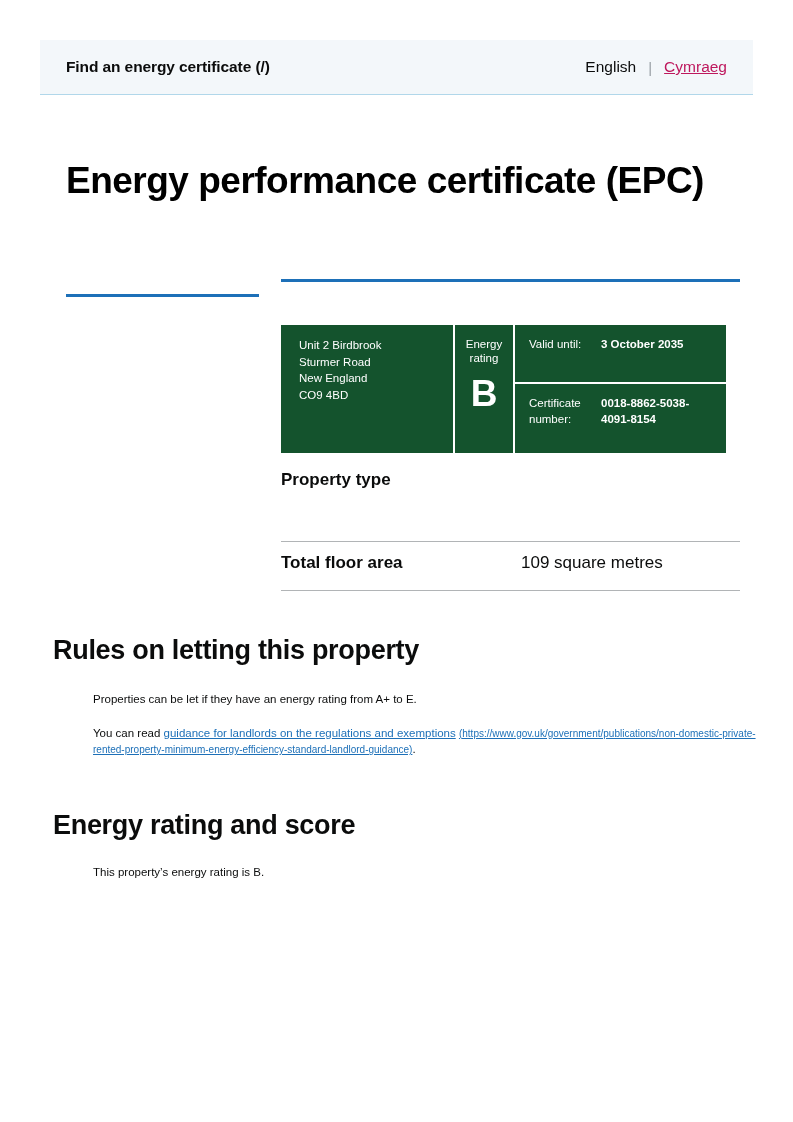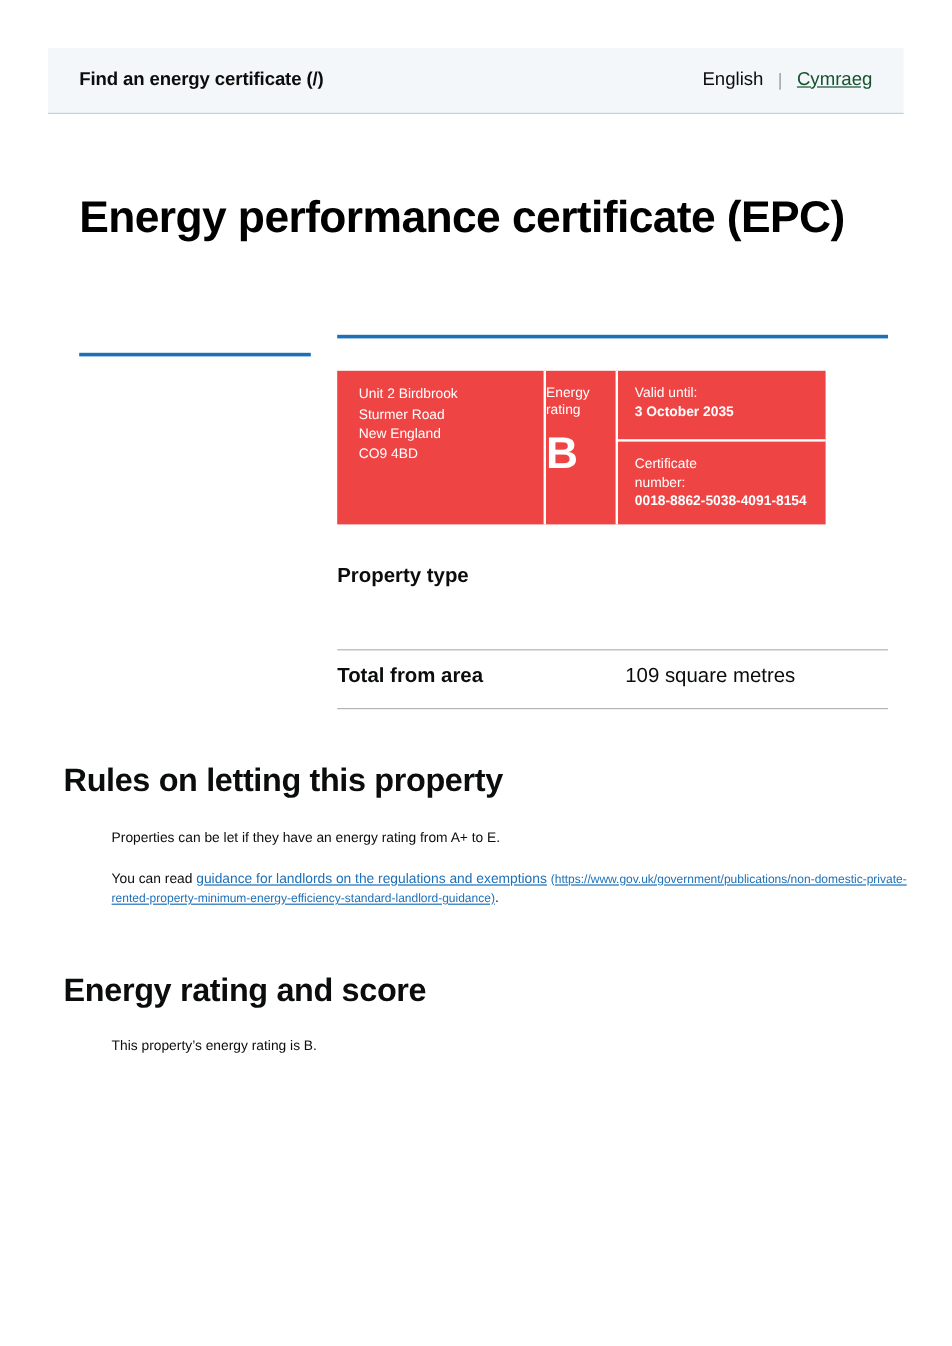--- a/index.html
+++ b/index.html
@@ -58,21 +58,21 @@
   }
   .lang-current {
     color: #0b0c0c;
   }
   .lang-sep {
     color: #9aa1a6;
     margin: 0 12px;
     font-size: 15px;
   }
   .lang-link {
-    color: #14532d;
+    color: #be185d;
     text-decoration: underline;
   }
 
   
   .page-title {
     position: absolute;
     left: 66px;
     top: 135px;
     width: 660px;
     font-size: 37px;
@@ -97,41 +97,42 @@
     top: 279px;
     width: 459px;
     height: 3px;
     background: #1d70b8;
   }
 
   
   .summary {
     position: absolute;
     left: 281px;
-    top: 309px;
-    width: 407px;
+    top: 325px;
+    width: 445px;
     height: 128px;
     display: flex;
-    background: #ef4444;
+    background: #14532d;
     color: #ffffff;
     box-sizing: border-box;
   }
   .summary-address {
     width: 172px;
     padding: 12px 10px 10px 18px;
     box-sizing: border-box;
     font-size: 11.5px;
     line-height: 1.45;
   }
   .summary-rating {
     width: 62px;
     border-left: 2px solid #ffffff;
     border-right: 2px solid #ffffff;
     box-sizing: border-box;
     padding-top: 12px;
+    text-align: center;
   }
   .summary-rating .lbl {
     font-size: 11.5px;
     line-height: 1.25;
   }
   .summary-rating .letter {
     font-size: 37px;
     font-weight: bold;
     line-height: 1.1;
     margin-top: 8px;
@@ -140,21 +141,20 @@
     flex: 1;
     display: flex;
     flex-direction: column;
   }
   .meta-row {
     display: flex;
     padding: 12px 10px 8px 14px;
     box-sizing: border-box;
     font-size: 11.5px;
     line-height: 1.35;
-    flex-direction: column;
   }
   .meta-row.top {
     height: 59px;
     border-bottom: 2px solid #ffffff;
     align-items: flex-start;
   }
   .meta-row.bottom {
     height: 69px;
     align-items: flex-start;
   }
@@ -279,21 +279,21 @@
         <div class="meta-label">Certificate number:</div>
         <div class="meta-value">0018-8862-5038-4091-8154</div>
       </div>
     </div>
   </div>
 
   <div class="detail row1">
     <div class="detail-label">Property type</div>
   </div>
   <div class="detail row2">
-    <div class="detail-label">Total from area</div>
+    <div class="detail-label">Total floor area</div>
     <div class="detail-value">109 square metres</div>
   </div>
 
   <h2 class="section-heading letting">Rules on letting this property</h2>
   <p class="body-text p1">Properties can be let if they have an energy rating from A+ to E.</p>
   <p class="body-text p2">
     <span>You can read </span><a class="inline-link" href="#">guidance for landlords on the regulations and exemptions</a><span> </span><span class="link-url">(https://www.gov.uk/government/publications/non-domestic-private-rented-property-minimum-energy-efficiency-standard-landlord-guidance)</span><span>.</span>
   </p>
 
   <h2 class="section-heading rating">Energy rating and score</h2>

